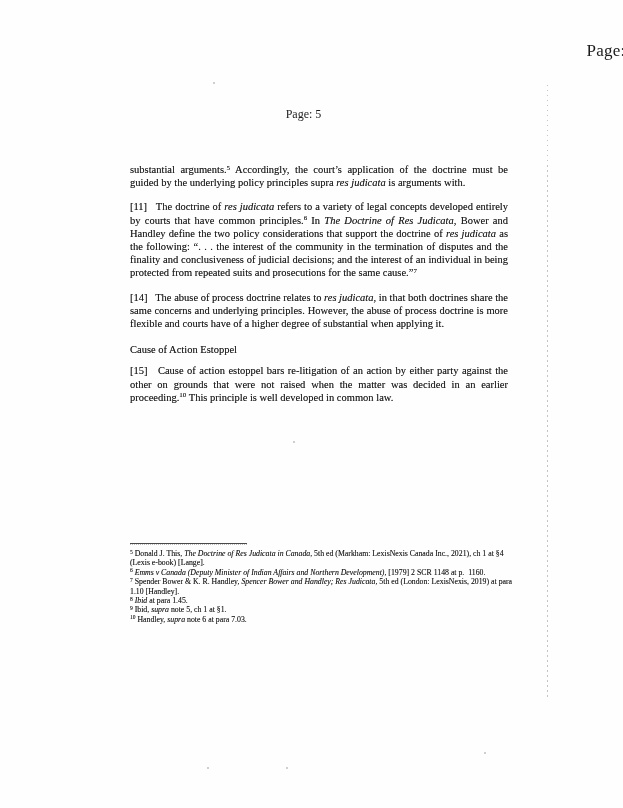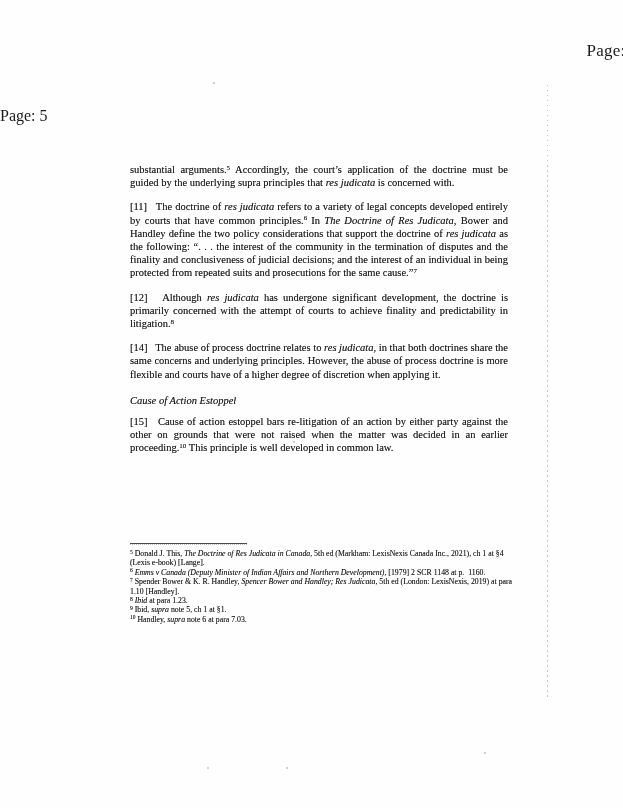--- a/index.html
+++ b/index.html
@@ -16,35 +16,34 @@
     position: absolute;
     top: 41px; left: 0; width: 603px;
     text-align: right;
     font-size: 17px;
     letter-spacing: 0.3px;
     padding-left: 36px;
   }
   .page5-label {
     position: absolute;
     top: 107px; left: 0; width: 607px;
-    text-align: left;
-    font-size: 16px;
+    text-align: center;
+    font-size: 12px;
     font-family: Liberation Serif, serif;
   }
   .body-text {
     position: absolute;
     left: 130px; top: 163px; width: 378px;
     font-size: 10.5px;
     line-height: 13.2px;
     text-align: justify;
     text-shadow: 0 0 0.4px rgba(20,20,20,0.55);
   }
   .body-text p { margin: 0 0 11px 0; }
   .body-text p.heading {
-    font-style: italic;
     text-align: left;
     margin: 13px 0 8px 0;
   }
   .it { font-style: italic; text-align: center; }
   sup {
     font-size: 7px;
     line-height: 0;
     vertical-align: baseline;
     position: relative;
     top: -3.5px;
@@ -85,34 +84,33 @@
 </head>
 <body>
 
 <div class="sheet">
 
   <div class="page4-label">Page: 4</div>
 
   <div class="page5-label">Page: 5</div>
 
   <div class="body-text">
-    <p><span>substantial arguments.</span><sup>5</sup><span> Accordingly, the court’s application of the doctrine must be guided by the underlying supra principles that </span><span class="it">res judicata</span><span> is concerned with.</span></p>
+    <p><span>substantial arguments.</span><sup>5</sup><span> Accordingly, the court’s application of the doctrine must be guided by the underlying policy principles supra </span><span class="it">res judicata</span><span> is arguments with.</span></p>
     <p><span>[11]&nbsp;&nbsp; The doctrine of </span><span class="it">res judicata</span><span> refers to a variety of legal concepts developed entirely by courts that have common principles.</span><sup>6</sup><span> In </span><span class="it">The Doctrine of Res Judicata</span><span>, Bower and Handley define the two policy considerations that support the doctrine of </span><span class="it">res judicata</span><span> as the following: “.&nbsp;.&nbsp;. the interest of the community in the termination of disputes and the finality and conclusiveness of judicial decisions; and the interest of an individual in being protected from repeated suits and prosecutions for the same cause.”</span><sup>7</sup></p>
-    <p><span>[12]&nbsp;&nbsp; Although </span><span class="it">res judicata</span><span> has undergone significant development, the doctrine is primarily concerned with the attempt of courts to achieve finality and predictability in litigation.</span><sup>8</sup></p>
-    <p><span>[14]&nbsp;&nbsp; The abuse of process doctrine relates to </span><span class="it">res judicata</span><span>, in that both doctrines share the same concerns and underlying principles. However, the abuse of process doctrine is more flexible and courts have of a higher degree of discretion when applying it.</span></p>
+    <p><span>[14]&nbsp;&nbsp; The abuse of process doctrine relates to </span><span class="it">res judicata</span><span>, in that both doctrines share the same concerns and underlying principles. However, the abuse of process doctrine is more flexible and courts have of a higher degree of substantial when applying it.</span></p>
     <p class="heading">Cause of Action Estoppel</p>
     <p><span>[15]&nbsp;&nbsp; Cause of action estoppel bars re-litigation of an action by either party against the other on grounds that were not raised when the matter was decided in an earlier proceeding.</span><sup>10</sup><span> This principle is well developed in common law.</span></p>
   </div>
 
   <div class="footnotes">
     <div class="fn-rule"></div>
     <p><sup>5</sup><span> Donald J. This, </span><span class="it">The Doctrine of Res Judicata in Canada</span><span>, 5th ed (Markham: LexisNexis Canada Inc., 2021), ch 1 at §4 (Lexis e-book) [Lange].</span></p>
     <p><sup>6</sup><span> </span><span class="it">Emms v Canada (Deputy Minister of Indian Affairs and Northern Development)</span><span>, [1979] 2 SCR 1148 at p.&nbsp; 1160.</span></p>
     <p><sup>7</sup><span> Spender Bower &amp; K. R. Handley, </span><span class="it">Spencer Bower and Handley; Res Judicata</span><span>, 5th ed (London: LexisNexis, 2019) at para 1.10 [Handley].</span></p>
-    <p><sup>8</sup><span> </span><span class="it">Ibid</span><span> at para 1.23.</span></p>
+    <p><sup>8</sup><span> </span><span class="it">Ibid</span><span> at para 1.45.</span></p>
     <p><sup>9</sup><span> Ibid, </span><span class="it">supra</span><span> note 5, ch 1 at §1.</span></p>
     <p><sup>10</sup><span> Handley, </span><span class="it">supra</span><span> note 6 at para 7.03.</span></p>
   </div>
 
   <div class="artifact-vline"></div>
   <div class="speck" style="left:213px; top:82px;"></div>
   <div class="speck" style="left:293px; top:441px;"></div>
   <div class="speck" style="left:207px; top:767px;"></div>
   <div class="speck" style="left:286px; top:767px;"></div>
   <div class="speck" style="left:484px; top:752px;"></div>

